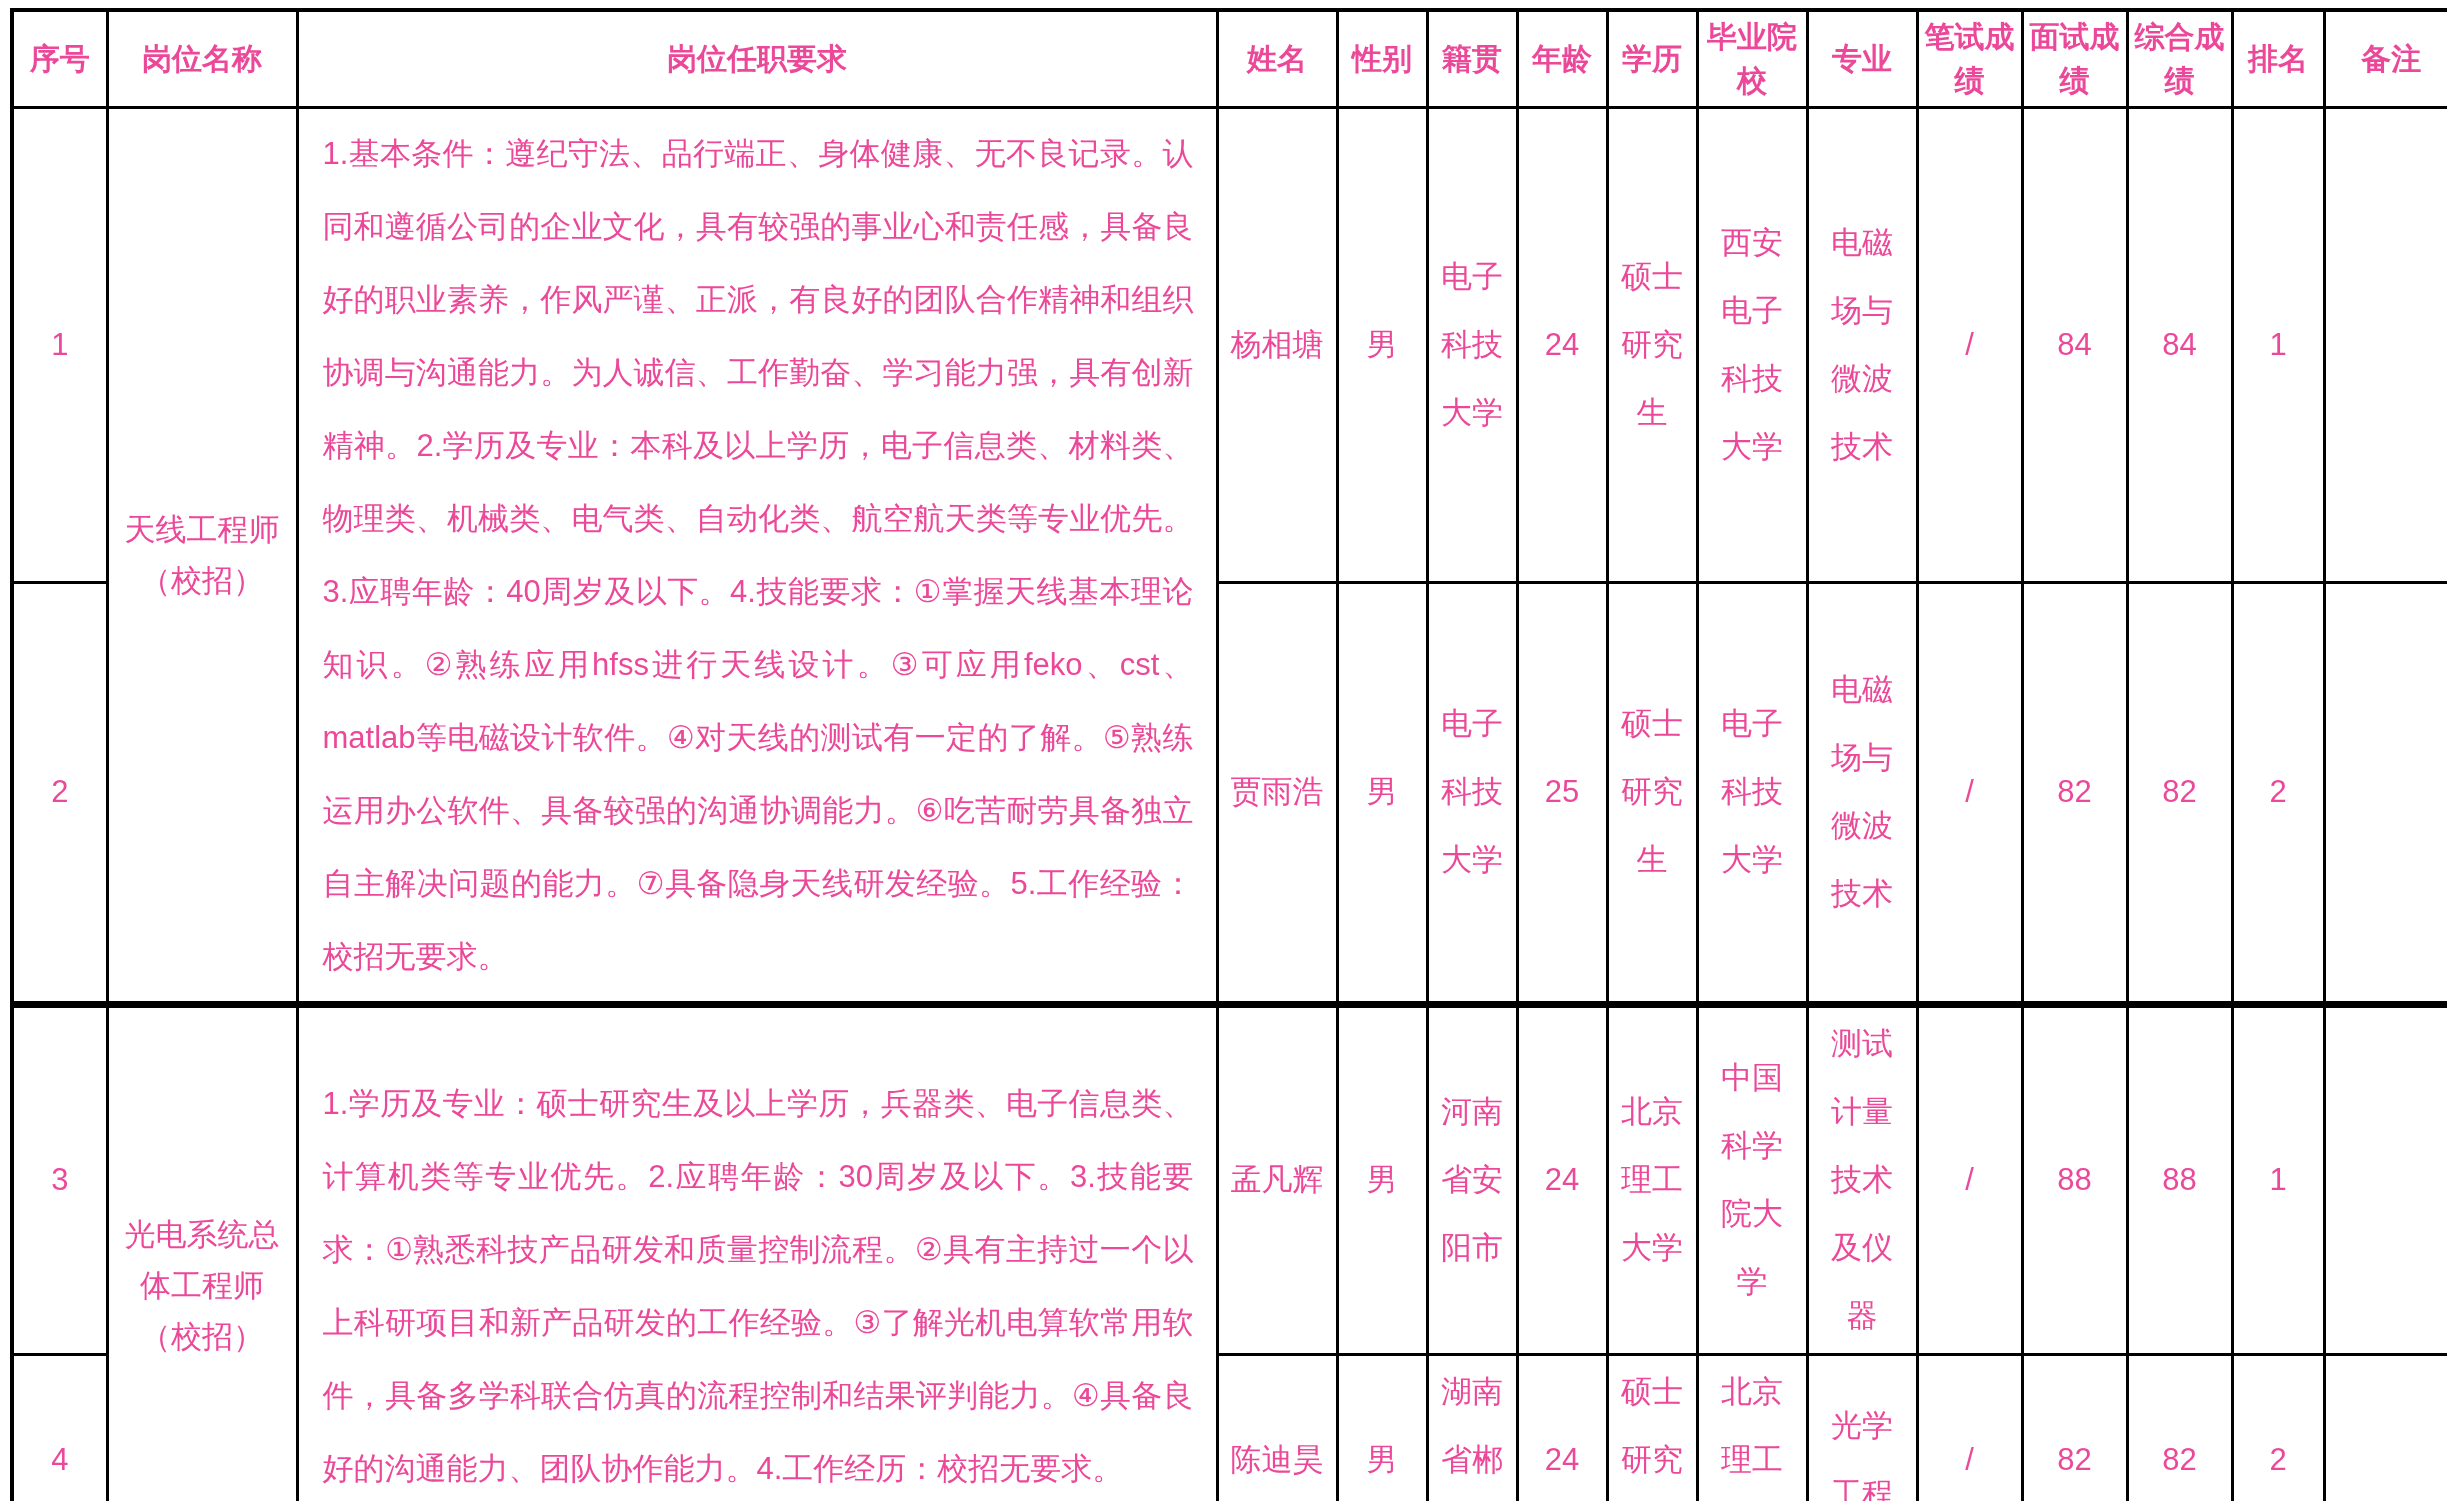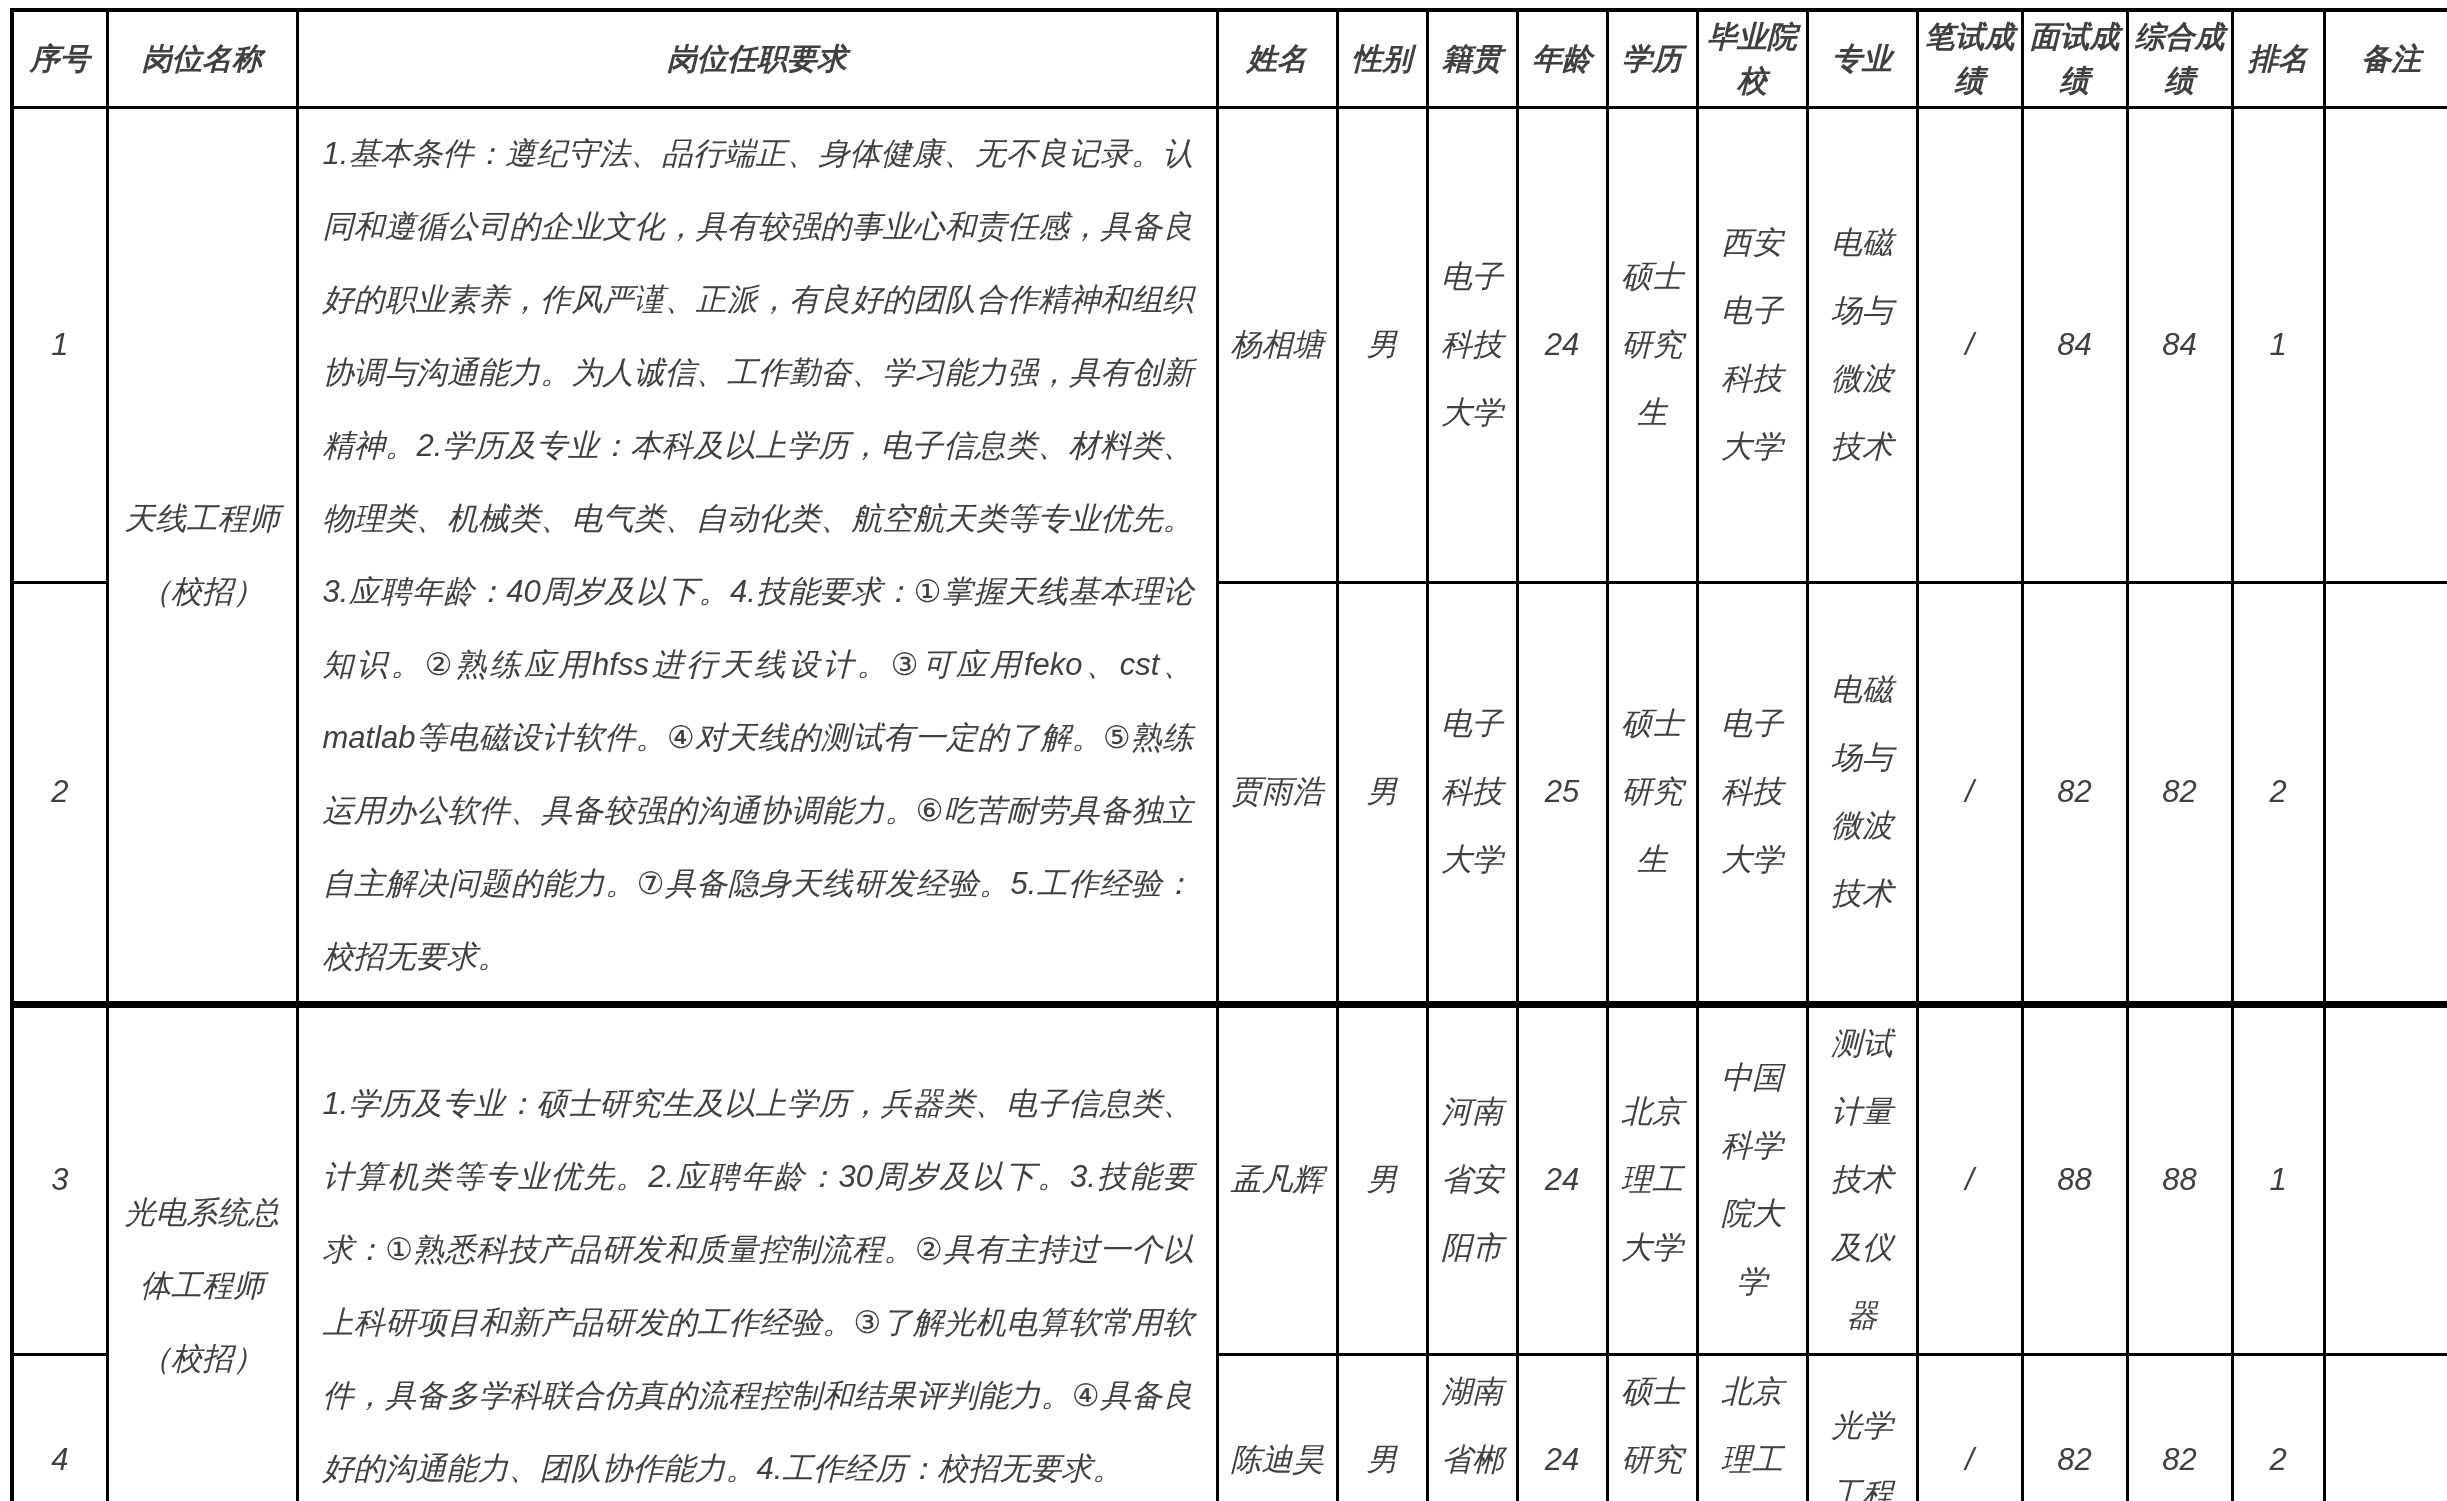--- a/index.html
+++ b/index.html
@@ -4,22 +4,21 @@
 <style>
   * { box-sizing: border-box; }
   html, body { margin: 0; padding: 0; background: #ffffff; }
   .page {
     position: relative;
     width: 2447px;
     height: 1501px;
     background: #ffffff;
     padding: 8px 7px 23px 10px;
     font-family: "Liberation Sans", "DejaVu Sans", sans-serif;
-    color: #404040;
-    font-style: italic;
+    color: #ec4899;
   }
   table.score-table {
     border-collapse: collapse;
     table-layout: fixed;
     width: 2430px;
     height: 1484px;
     border: 4px solid #000;
   }
   .score-table th, .score-table td {
     border: 3px solid #000;
@@ -39,21 +38,21 @@
     text-align: center;
     vertical-align: middle;
     padding: 2px 8px;
   }
   td.req-cell {
     text-align: justify;
     line-height: 73px;
     padding: 8px 22px 8px 24px;
     font-size: 31px;
   }
-  td.pos-cell { white-space: pre-line; line-height: 73px; }
+  td.pos-cell { white-space: pre-line; line-height: 51px; }
   tr.row-header { height: 97px; }
   tr.row-1 { height: 437px; }
   tr.row-2 { height: 388px; }
   tr.row-3 { height: 350px; }
   tr.row-4 { height: 212px; }
   tr.section-start td { border-top-width: 7px; }
 </style>
 </head>
 <body>
 

